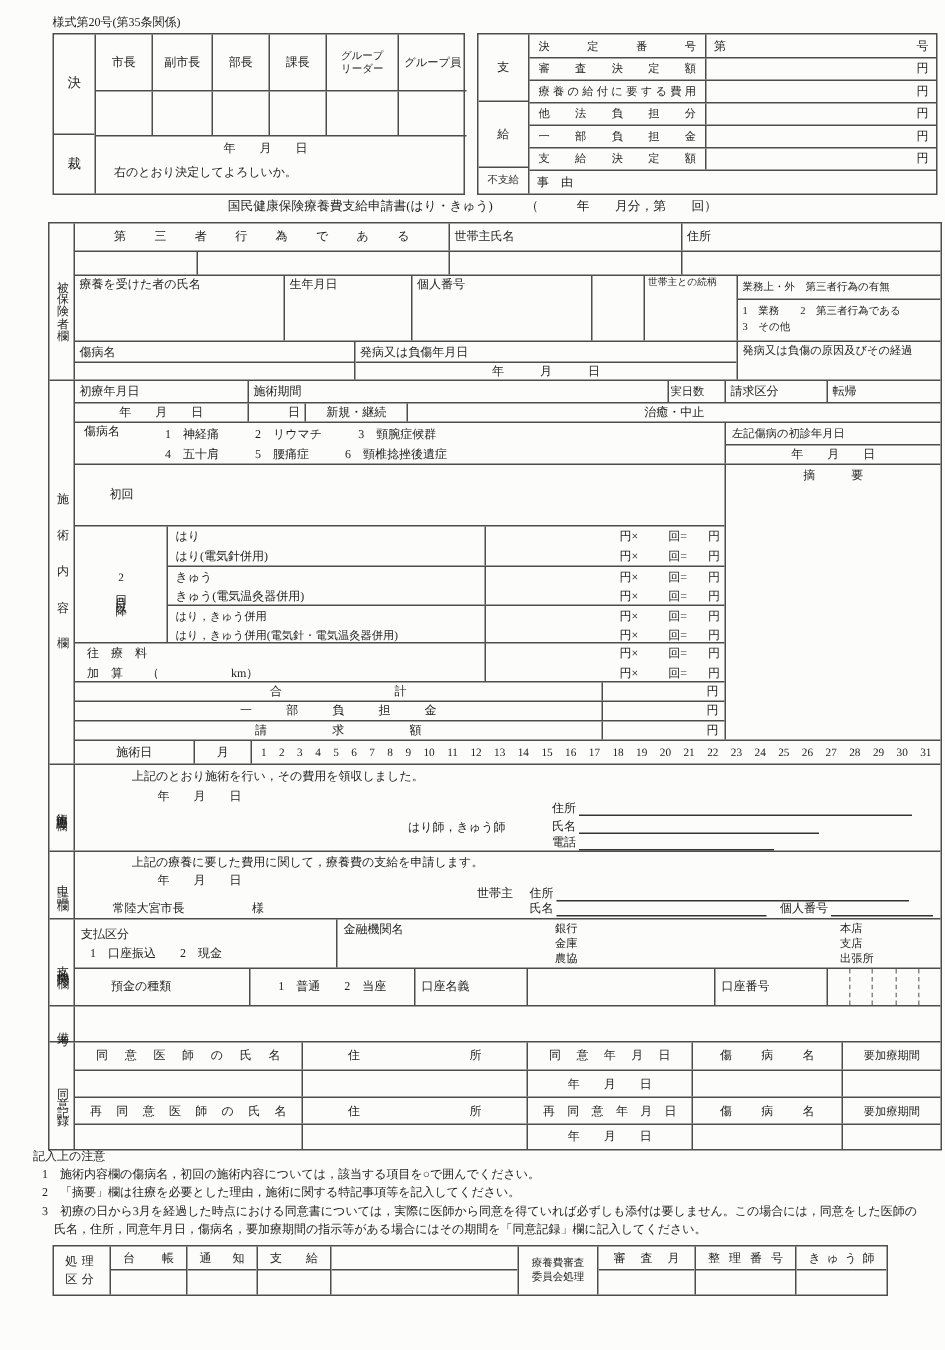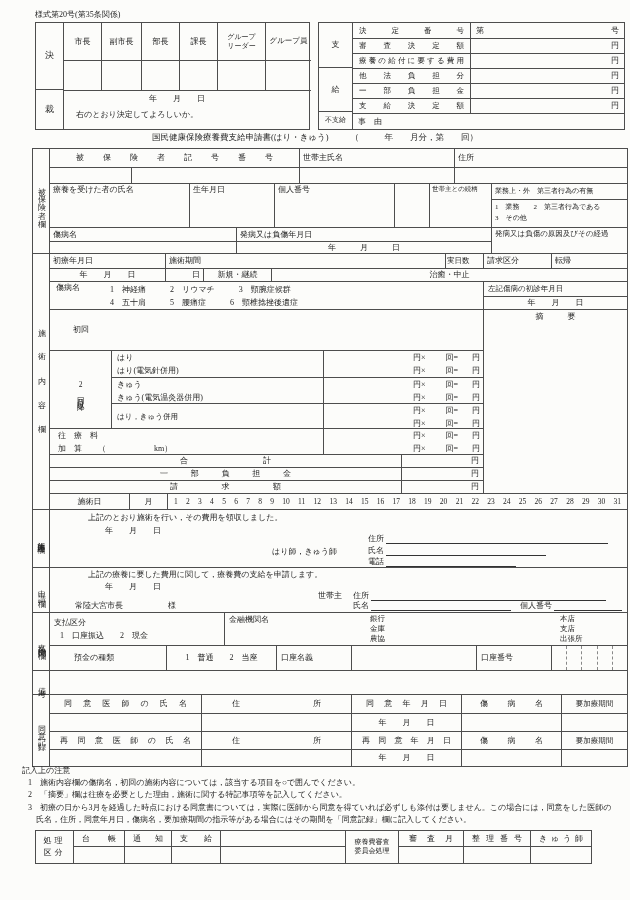--- a/index.html
+++ b/index.html
@@ -37,21 +37,21 @@
 <div class="page">
 
   <div class="abs" style="left:35px;top:10px;">様式第20号(第35条関係)</div>
 
   <div class="abs box" style="left:35px;top:22px;width:275px;height:108px;">
     <div class="r" style="height:100%;">
       <div class="col c" style="width:28px;min-width:28px;display:flex;">
         <div class="ctr f9" style="height:67px;border-bottom:1px solid var(--ln);display:flex;align-items:center;justify-content:center;">決</div>
         <div class="ctr f9" style="flex:1;display:flex;align-items:center;justify-content:center;">裁</div>
       </div>
-      <div class="col" style="flex:1;display:flex;font-family:Liberation Mono, monospace;">
+      <div class="col" style="flex:1;display:flex;">
         <div class="r" style="height:37px;">
           <div class="c ctr" style="width:38px;">市長</div>
           <div class="c ctr" style="width:40px;">副市長</div>
           <div class="c ctr" style="width:38px;">部長</div>
           <div class="c ctr" style="width:38px;">課長</div>
           <div class="c ctr f7 pre" style="width:48px;">グループ
 リーダー</div>
           <div class="c ctr f75" style="width:45px;">グループ員</div>
         </div>
         <div class="r bt" style="height:30px;">
@@ -139,21 +139,21 @@
 
   <div class="abs box" style="left:32px;top:148px;width:596px;">
 
     <div class="r">
       <div class="slab">
           <span class="vt" style="letter-spacing:8px;">被保険者欄</span>
         </div>
       <div class="col" style="flex:1;">
         <div class="r" style="height:18px;">
           <div class="c" style="width:250px;padding:0 26px;">
-              <span class="jc">被保険者記号番号</span>
+              <span class="jc">第三者行為である</span>
             </div>
           <div class="c lt pad" style="width:155px;">世帯主氏名</div>
           <div class="c lt pad" style="flex:1;">住所</div>
         </div>
         <div class="r bt" style="height:16px;">
           <div class="c" style="width:82px;"></div>
           <div class="c" style="width:168px;"></div>
           <div class="c" style="width:155px;"></div>
           <div class="c" style="flex:1;"></div>
         </div>
@@ -258,20 +258,21 @@
                     <div class="fml ln2">
                         <span class="fa">円×</span>
                         <span class="fb">回=</span>
                         <span>円</span>
                       </div>
                   </div>
                 </div>
                 <div class="r bt" style="height:26px;">
                   <div class="c col f75" style="width:212px;justify-content:center;padding:0 5px;display:flex;">
                     <div class="ln2">はり，きゅう併用</div>
+                    <div class="ln2">はり，きゅう併用(電気針・電気温灸器併用)</div>
                   </div>
                   <div class="c col" style="flex:1;justify-content:center;display:flex;">
                     <div class="fml ln2">
                         <span class="fa">円×</span>
                         <span class="fb">回=</span>
                         <span>円</span>
                       </div>
                     <div class="fml ln2">
                         <span class="fa">円×</span>
                         <span class="fb">回=</span>

